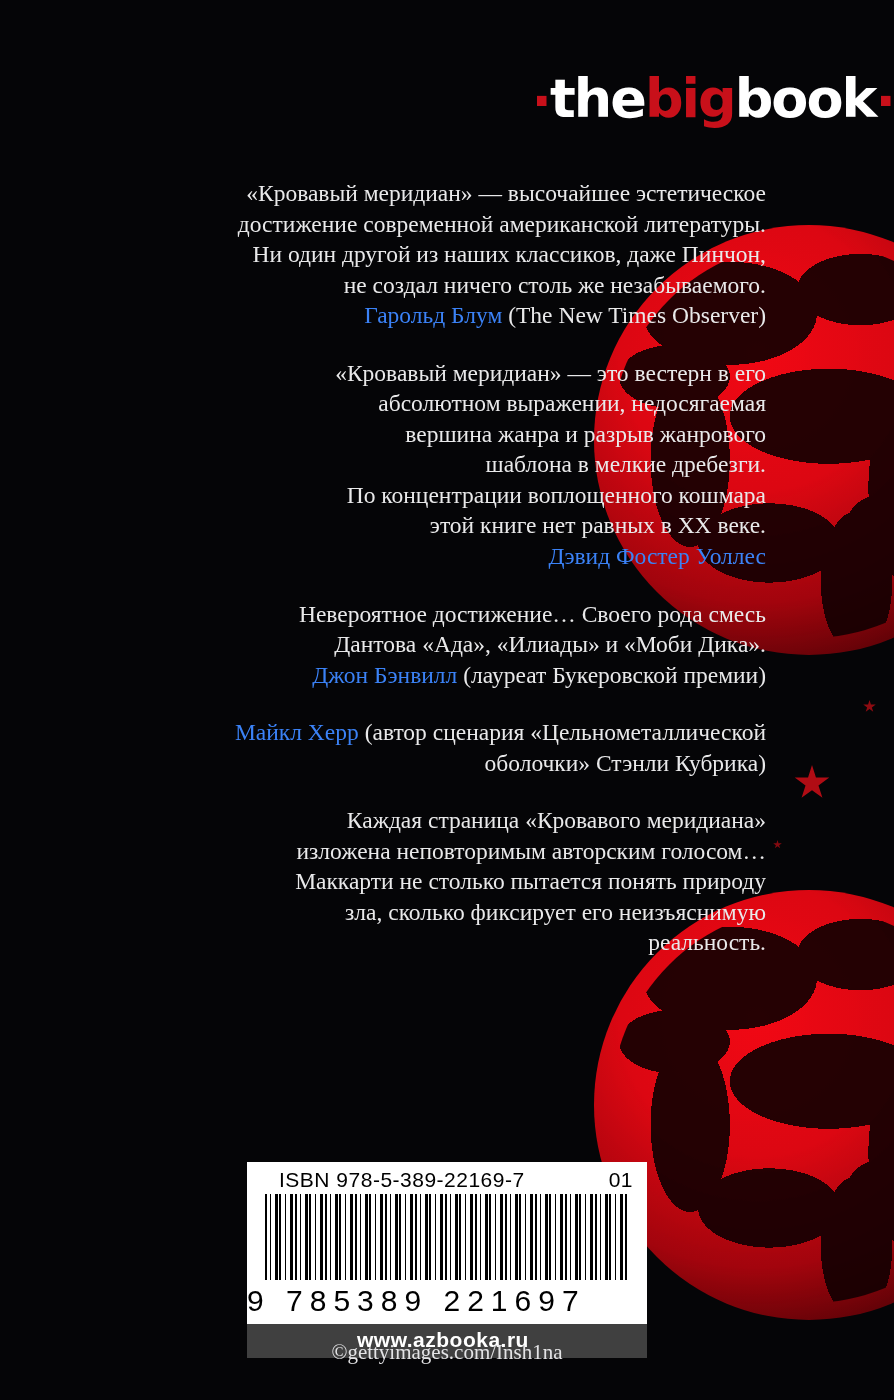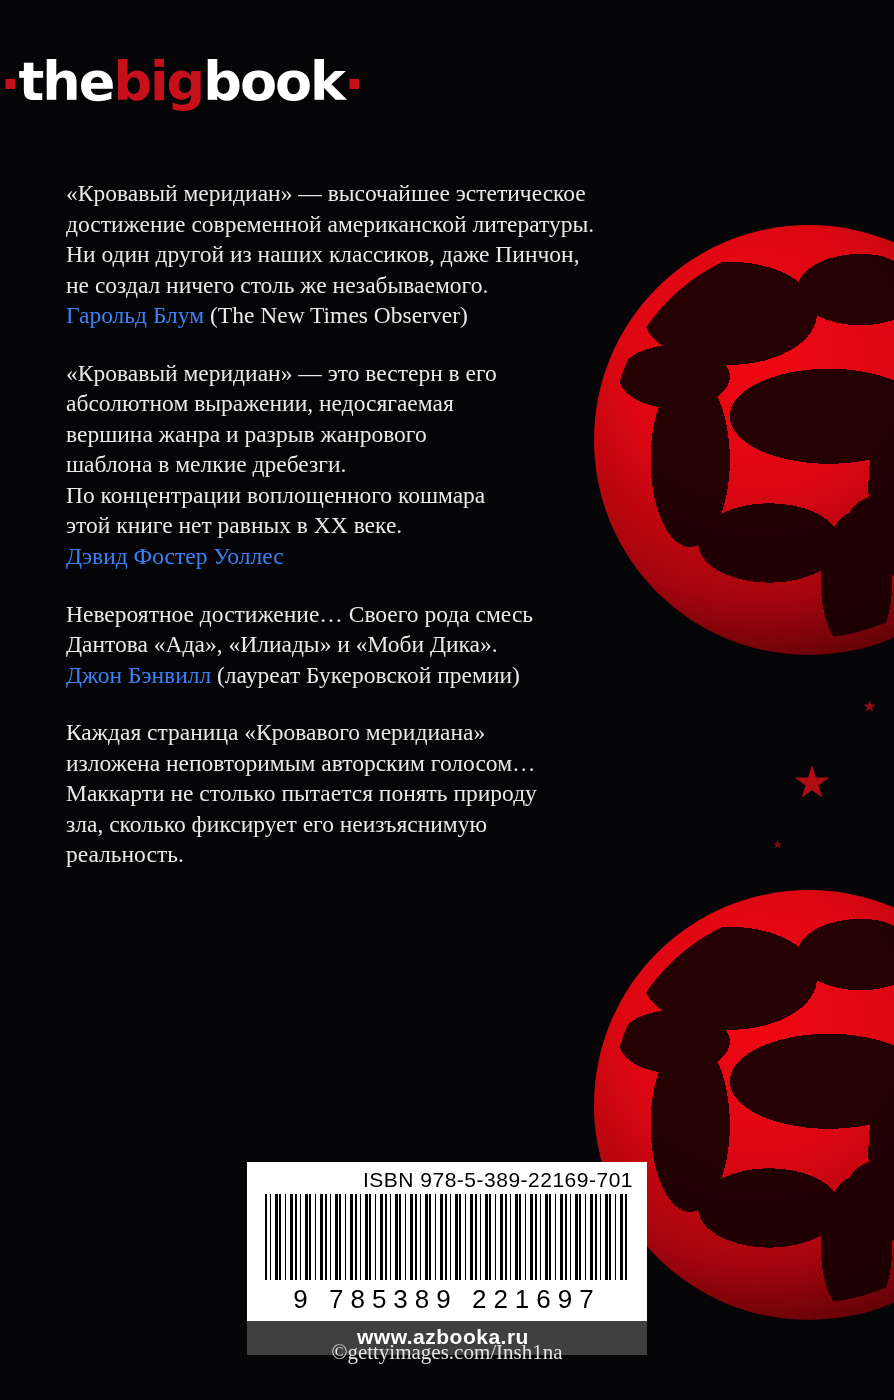--- a/index.html
+++ b/index.html
@@ -57,41 +57,42 @@
     background: #b00c14;
     clip-path: polygon(50% 0%, 61% 35%, 98% 35%, 68% 57%, 79% 91%, 50% 70%, 21% 91%, 32% 57%, 2% 35%, 39% 35%);
   }
   #speck-1 { width: 36px; height: 36px; right: 64px; top: 765px; }
   #speck-2 { width: 13px; height: 13px; right: 18px; top: 700px; opacity:.8; }
   #speck-3 { width: 9px; height: 9px;  right: 112px; top: 840px; opacity:.75; }
 
   
   #logo {
     position: absolute;
-    top: 55px;
+    top: 72px;
     left: 0; right: 0;
-    text-align: left;
+    text-align: right;
     font-family: "DejaVu Sans", sans-serif;
     font-size: 54px;
     font-weight: 700;
     letter-spacing: -2px;
     color: #ffffff;
     line-height: 1;
     z-index: 5;
   }
   #logo .dot { color: #c8101a; font-size: 54px; vertical-align: middle; }
   #logo .big { color: #c8101a; }
 
   
   #quotes {
     position: absolute;
     left: 66px;
     top: 178px;
     width: 700px;
     z-index: 4;
+    text-align: right;
   }
   .quote { margin-bottom: 27px; }
   .quote-text {
     color: #e9e9ea;
     font-size: 23.5px;
     line-height: 1.30;
     white-space: pre-line;
   }
   .quote-attr {
     font-size: 23.5px;
@@ -109,38 +110,38 @@
     background: #ffffff;
     padding: 0;
     z-index: 6;
   }
   #isbn-line {
     font-family: "Liberation Sans", sans-serif;
     font-size: 21px;
     color: #000;
     padding: 6px 14px 2px 32px;
     display: flex;
-    justify-content: flex-end;
+    justify-content: space-between;
     letter-spacing: .5px;
   }
   #bars {
     height: 86px;
     margin: 0 18px;
     background:
       repeating-linear-gradient(to right,
         #000 0 2px, #fff 2px 5px, #000 5px 6px, #fff 6px 10px,
         #000 10px 13px, #fff 13px 14px, #000 14px 16px, #fff 16px 20px,
         #000 20px 21px, #fff 21px 25px, #000 25px 28px, #fff 28px 30px);
   }
   #ean {
     font-family: "Liberation Sans", sans-serif;
-    font-size: 26px;
+    font-size: 30px;
     letter-spacing: 7px;
     color: #000;
-    text-align: center;
+    text-align: left;
     padding: 4px 0 6px 0;
   }
   #site-bar {
     background: #404040;
     color: #ffffff;
     font-family: "Liberation Sans", sans-serif;
     font-weight: 700;
     font-size: 21px;
     text-align: center;
     padding: 4px 8px 6px 0;
@@ -191,20 +192,22 @@
       <div class="quote-attr"><span class="src">Дэвид Фостер Уоллес</span><span></span></div>
     </div>
 
     <div class="quote">
       <div class="quote-text">Невероятное достижение… Своего рода смесь
 Дантова «Ада», «Илиады» и «Моби Дика».</div>
       <div class="quote-attr"><span class="src">Джон Бэнвилл</span><span> (лауреат Букеровской премии)</span></div>
     </div>
 
     <div class="quote">
+      <div class="quote-attr"><span class="src">Майкл Херр</span><span style="white-space:pre-line"> (автор сценария «Цельнометаллической
+оболочки» Стэнли Кубрика)</span></div>
     </div>
 
     <div class="quote">
       <div class="quote-text">Каждая страница «Кровавого меридиана»
 изложена неповторимым авторским голосом…
 Маккарти не столько пытается понять природу
 зла, сколько фиксирует его неизъяснимую
 реальность.</div>
     </div>
 

